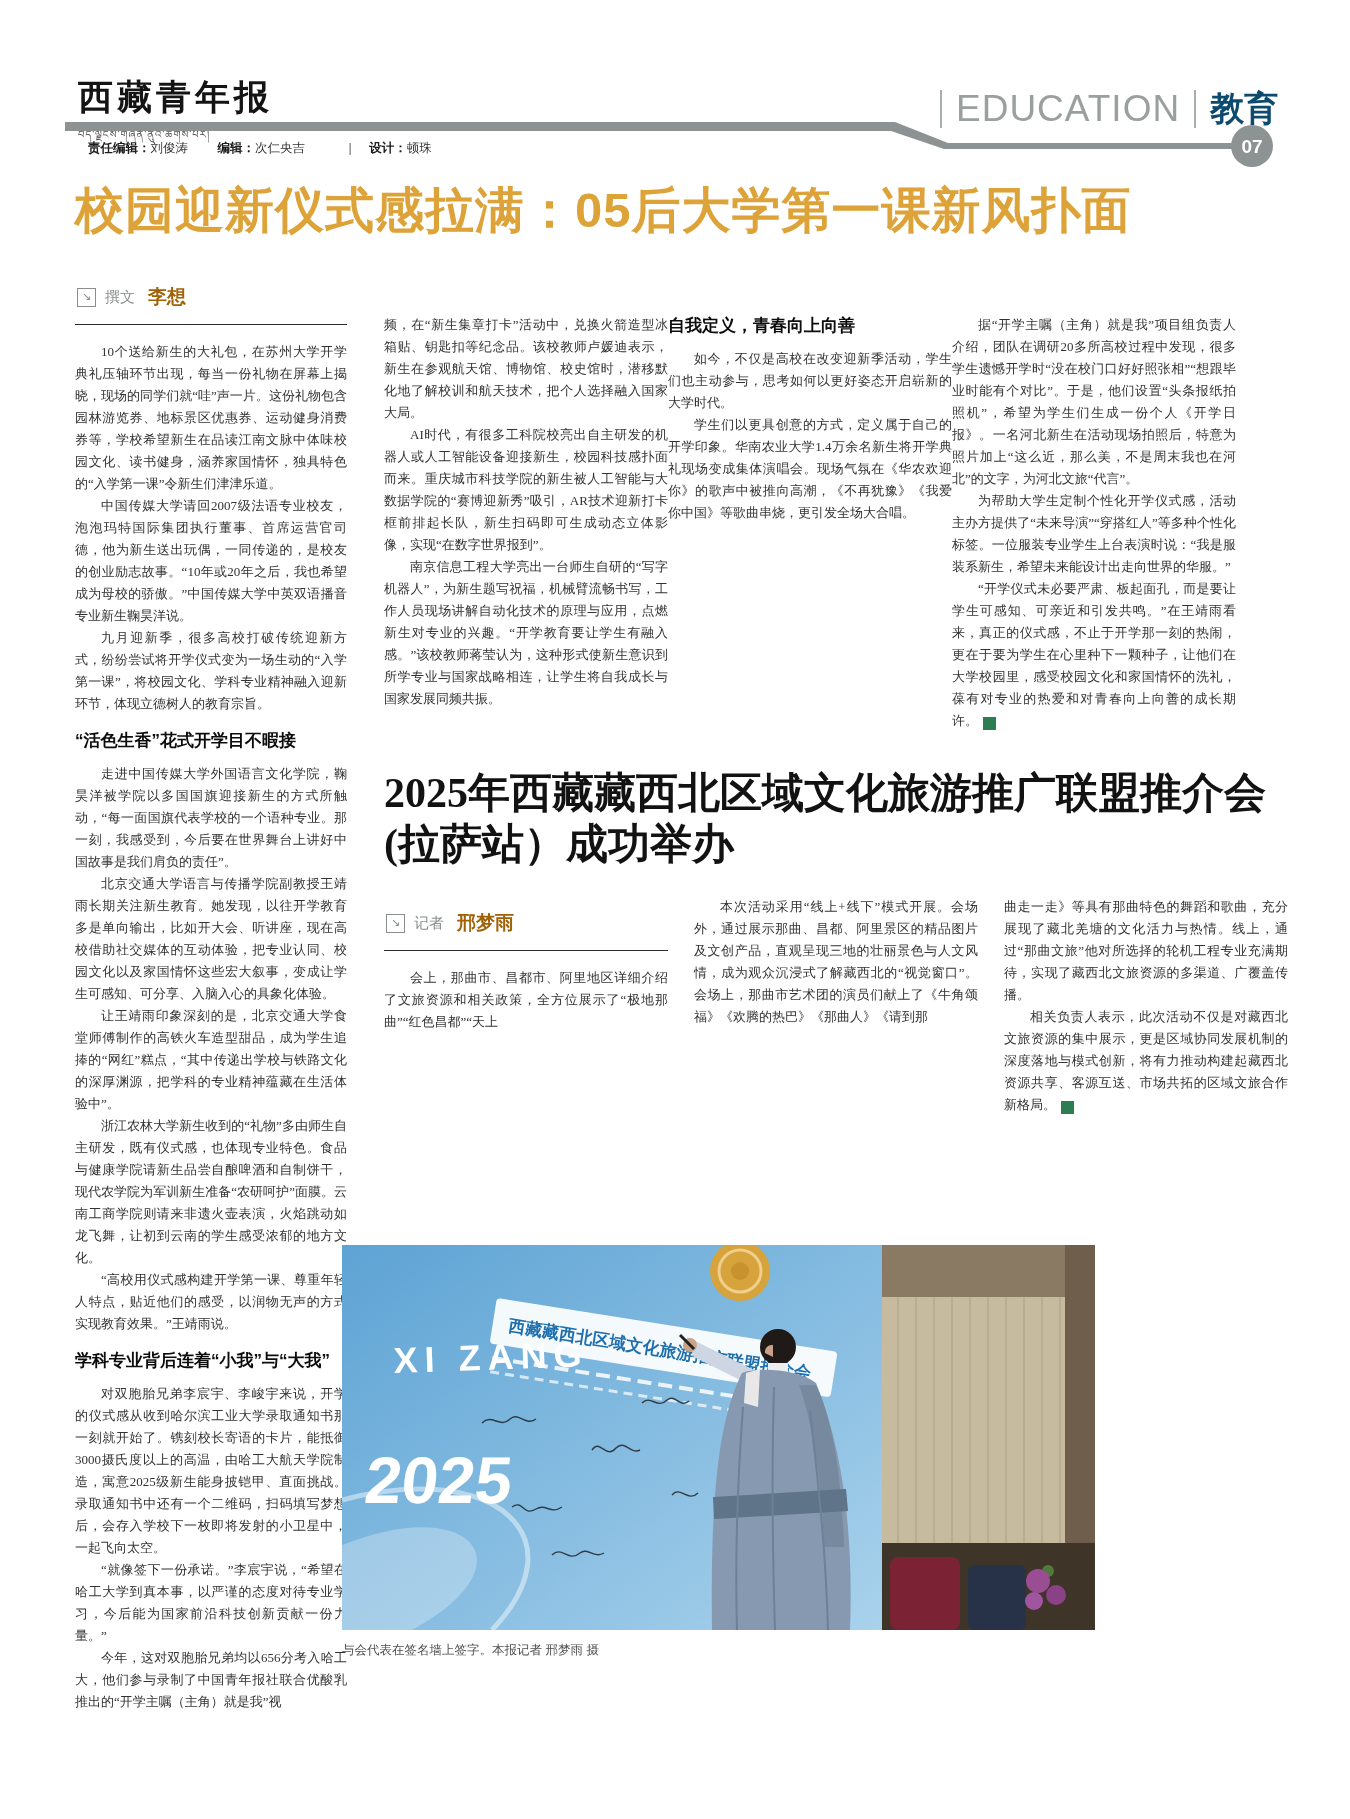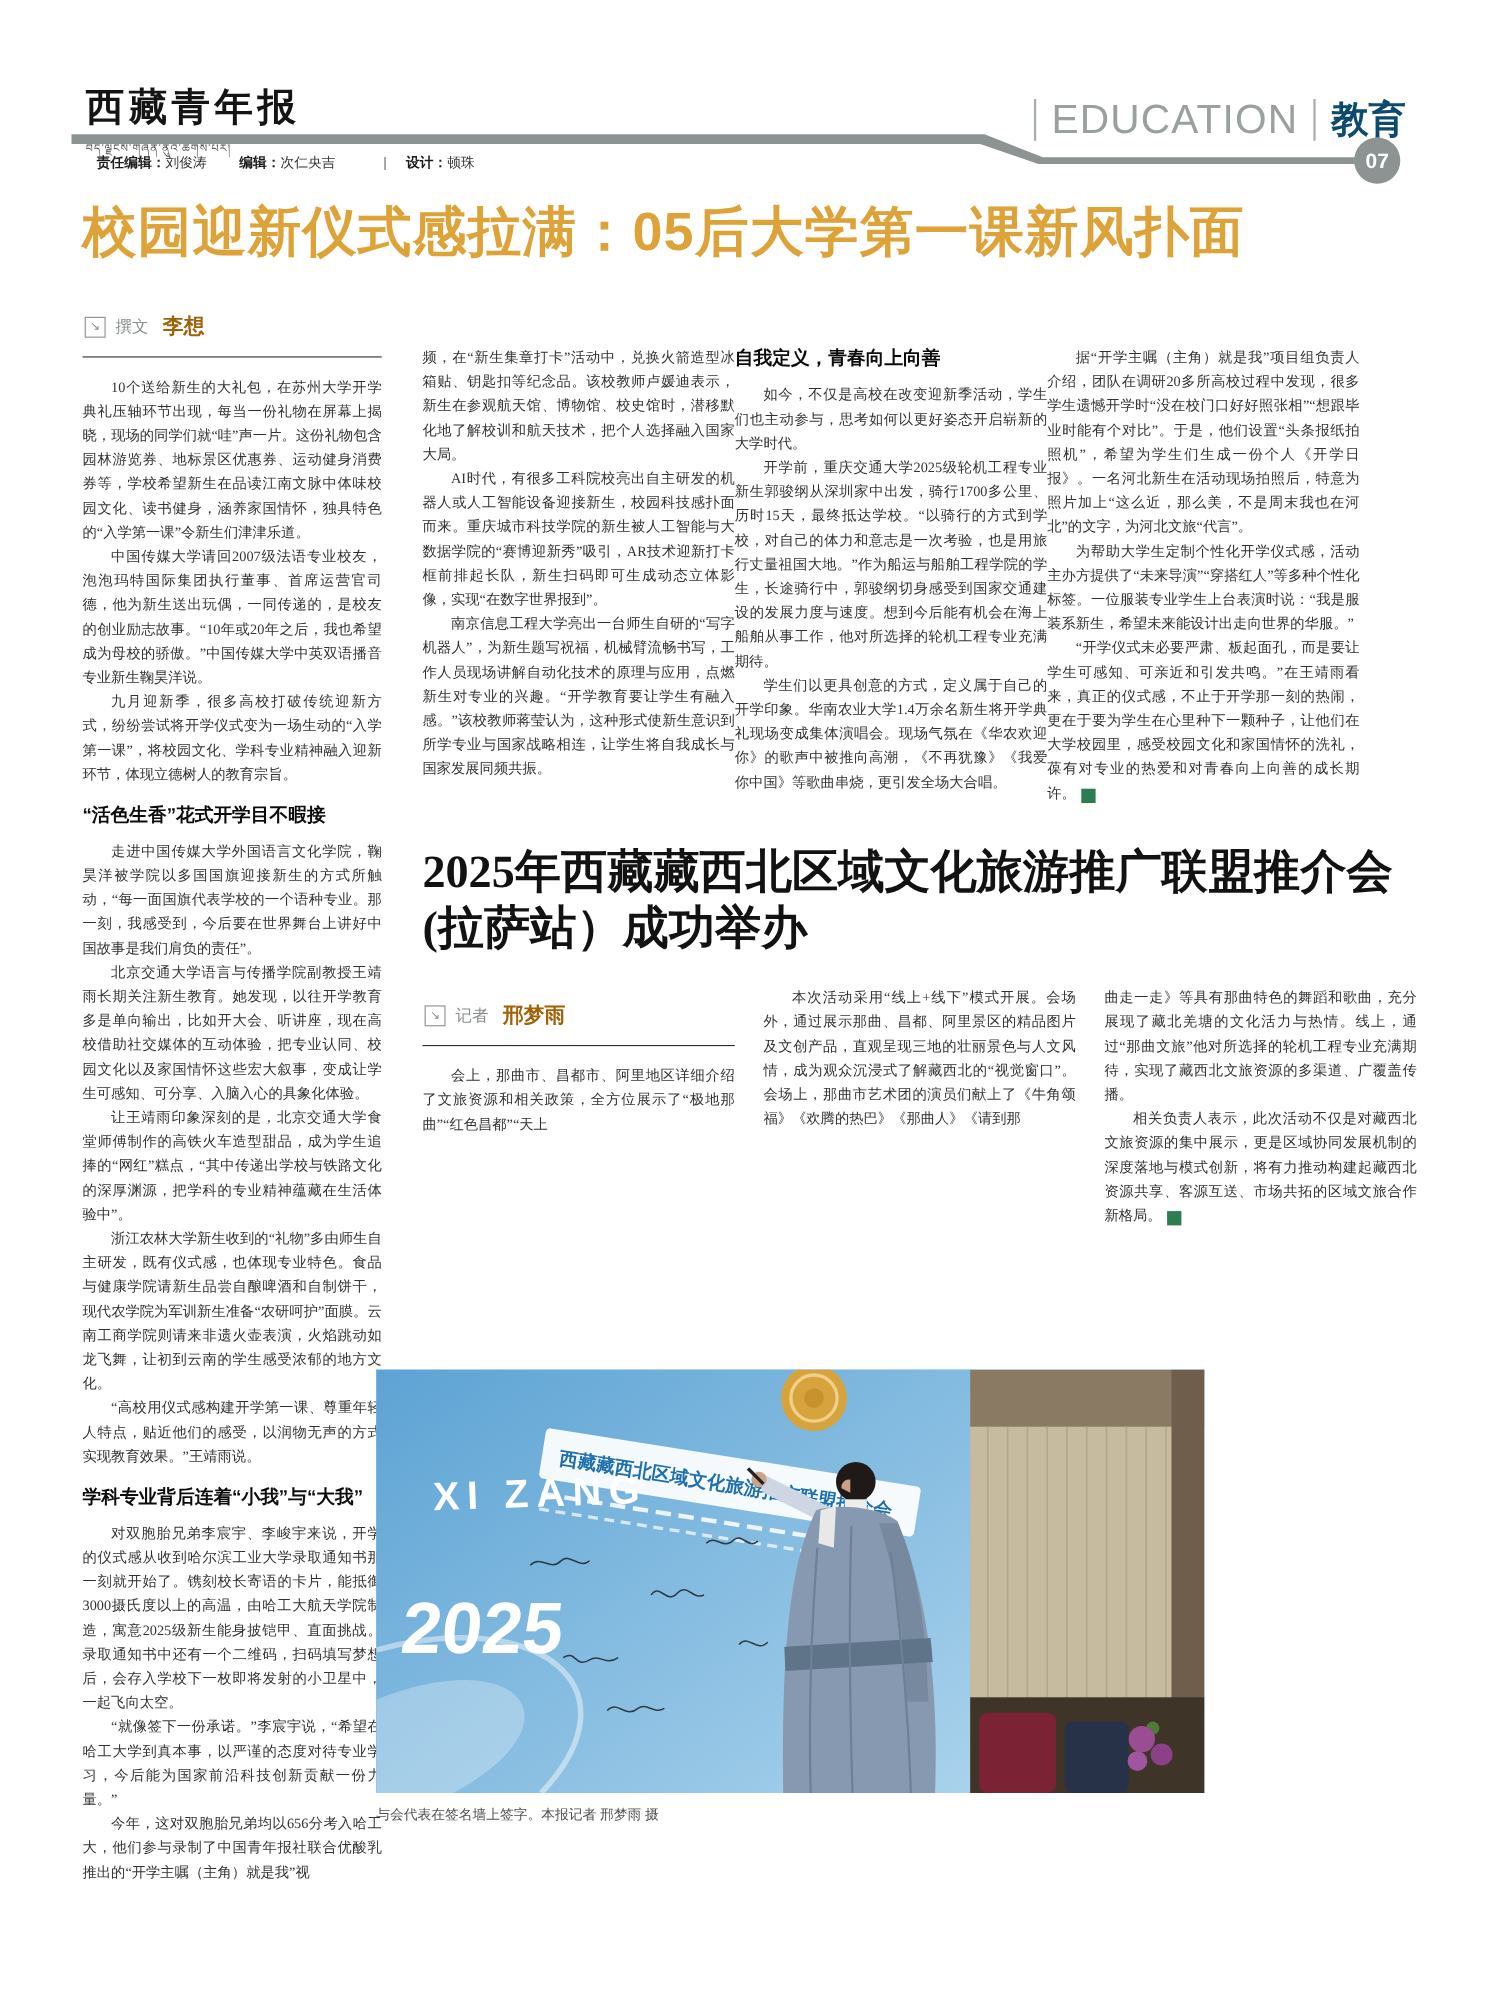--- a/index.html
+++ b/index.html
@@ -102,21 +102,20 @@
 
 <div class="abs" id="cols234">
   <div class="newscol">
     <p class="cont">频，在“新生集章打卡”活动中，兑换火箭造型冰箱贴、钥匙扣等纪念品。该校教师卢媛迪表示，新生在参观航天馆、博物馆、校史馆时，潜移默化地了解校训和航天技术，把个人选择融入国家大局。</p>
     <p>AI时代，有很多工科院校亮出自主研发的机器人或人工智能设备迎接新生，校园科技感扑面而来。重庆城市科技学院的新生被人工智能与大数据学院的“赛博迎新秀”吸引，AR技术迎新打卡框前排起长队，新生扫码即可生成动态立体影像，实现“在数字世界报到”。</p>
     <p>南京信息工程大学亮出一台师生自研的“写字机器人”，为新生题写祝福，机械臂流畅书写，工作人员现场讲解自动化技术的原理与应用，点燃新生对专业的兴趣。“开学教育要让学生有融入感。”该校教师蒋莹认为，这种形式使新生意识到所学专业与国家战略相连，让学生将自我成长与国家发展同频共振。</p>
   </div>
   <div class="newscol">
     <div class="subhead" style="margin-top:0;">自我定义，青春向上向善</div>
     <p>如今，不仅是高校在改变迎新季活动，学生们也主动参与，思考如何以更好姿态开启崭新的大学时代。</p>
-    <p>开学前，重庆交通大学2025级轮机工程专业新生郭骏纲从深圳家中出发，骑行1700多公里、历时15天，最终抵达学校。“以骑行的方式到学校，对自己的体力和意志是一次考验，也是用旅行丈量祖国大地。”作为船运与船舶工程学院的学生，长途骑行中，郭骏纲切身感受到国家交通建设的发展力度与速度。想到今后能有机会在海上船舶从事工作，他对所选择的轮机工程专业充满期待。</p>
     <p>学生们以更具创意的方式，定义属于自己的开学印象。华南农业大学1.4万余名新生将开学典礼现场变成集体演唱会。现场气氛在《华农欢迎你》的歌声中被推向高潮，《不再犹豫》《我爱你中国》等歌曲串烧，更引发全场大合唱。</p>
   </div>
   <div class="newscol">
     <p>据“开学主嘱（主角）就是我”项目组负责人介绍，团队在调研20多所高校过程中发现，很多学生遗憾开学时“没在校门口好好照张相”“想跟毕业时能有个对比”。于是，他们设置“头条报纸拍照机”，希望为学生们生成一份个人《开学日报》。一名河北新生在活动现场拍照后，特意为照片加上“这么近，那么美，不是周末我也在河北”的文字，为河北文旅“代言”。</p>
     <p>为帮助大学生定制个性化开学仪式感，活动主办方提供了“未来导演”“穿搭红人”等多种个性化标签。一位服装专业学生上台表演时说：“我是服装系新生，希望未来能设计出走向世界的华服。”</p>
     <p>
       <span>“开学仪式未必要严肃、板起面孔，而是要让学生可感知、可亲近和引发共鸣。”在王靖雨看来，真正的仪式感，不止于开学那一刻的热闹，更在于要为学生在心里种下一颗种子，让他们在大学校园里，感受校园文化和家国情怀的洗礼，葆有对专业的热爱和对青春向上向善的成长期许。</span><span class="endmark">青</span>
     </p>
   </div>
 </div>

